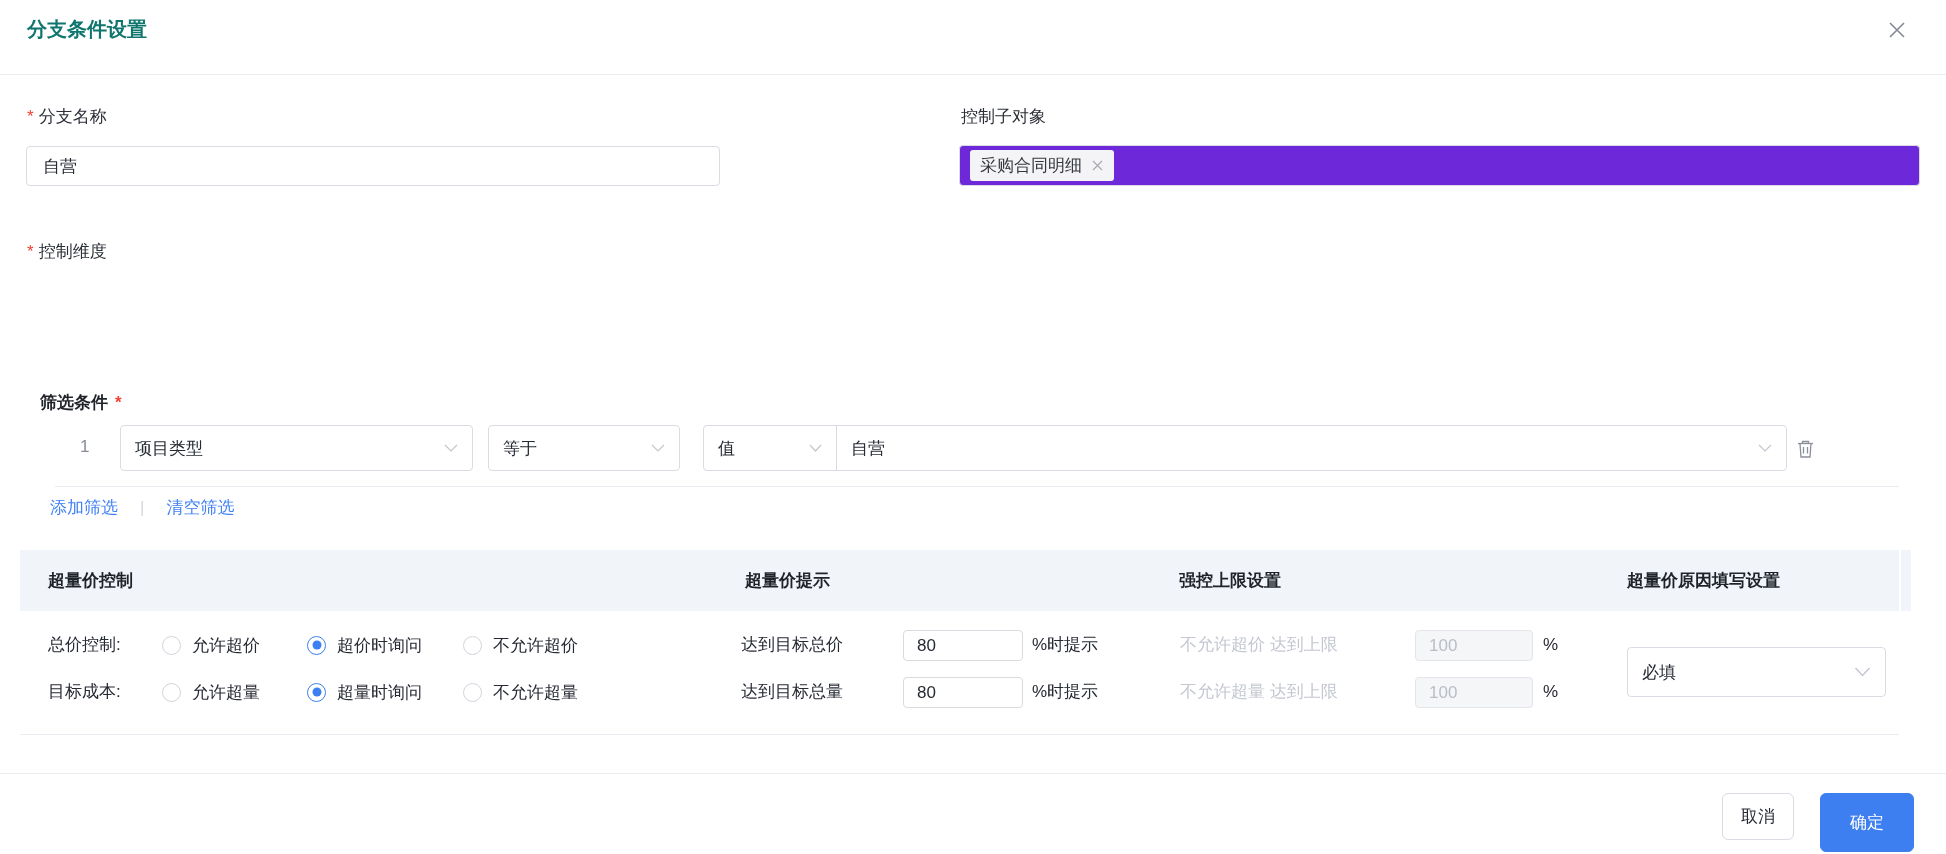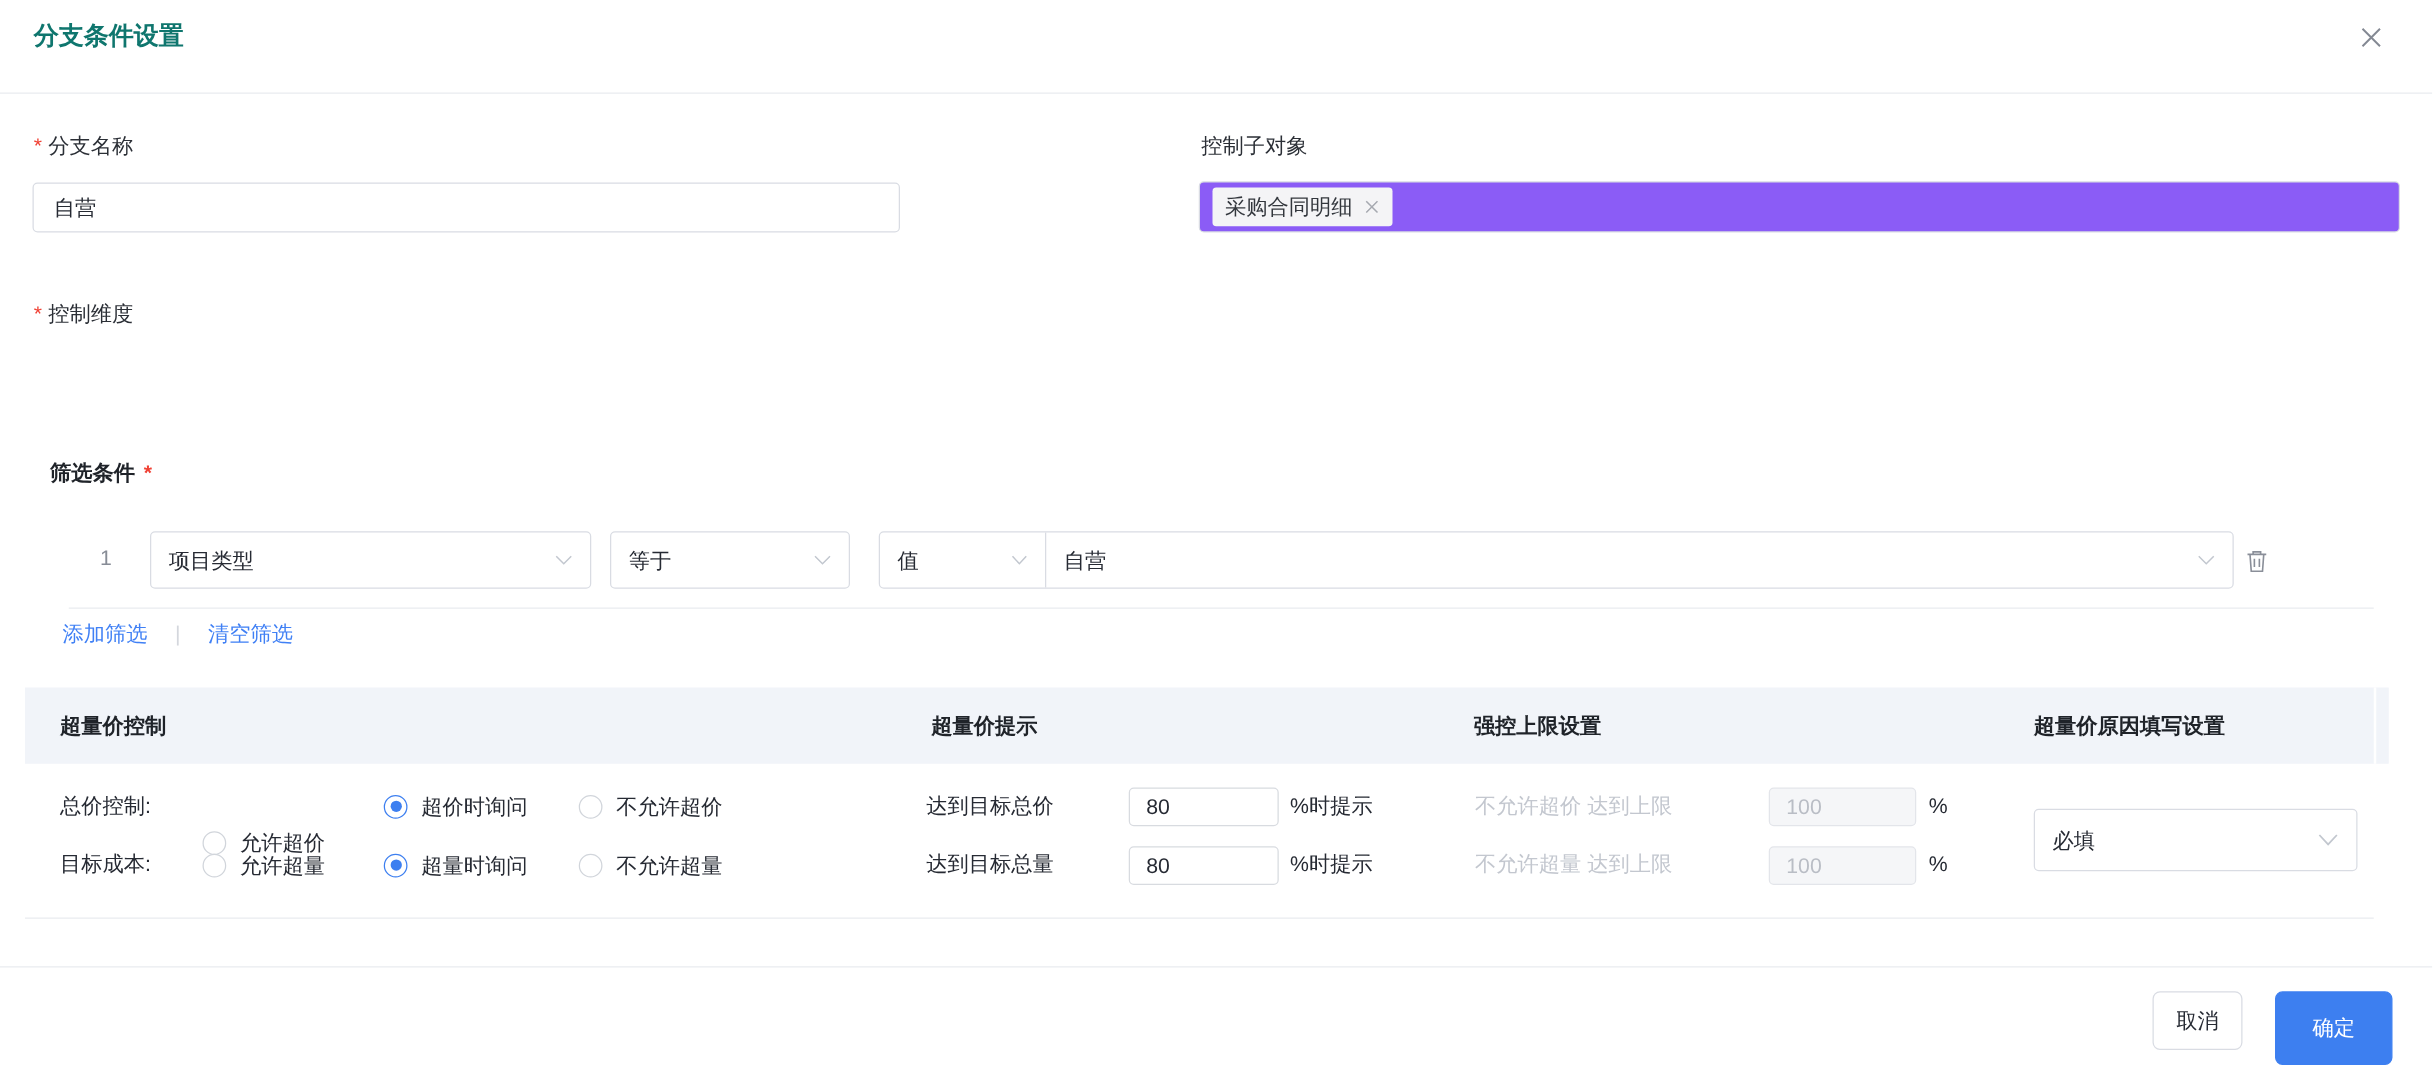--- a/index.html
+++ b/index.html
@@ -19,21 +19,21 @@
     box-sizing:border-box;border:1px solid #d9dce3;border-radius:4px;background:#fff;
     font-family:inherit;font-size:17px;color:#262a33;padding:0 16px;outline:none;
   }
   .sel{
     box-sizing:border-box;border:1px solid #d9dce3;border-radius:4px;background:#fff;
     display:flex;align-items:center;padding:0 14px;cursor:pointer;justify-content:space-between;
   }
   .sel .sel-text{color:#262a33;}
   .chev{flex:0 0 auto;display:flex;align-items:center;}
   .tagbox{
-    box-sizing:border-box;border:1px solid #d9dce3;border-radius:4px;background:#8b5cf6;
+    box-sizing:border-box;border:1px solid #d9dce3;border-radius:4px;background:#6d28d9;
     display:flex;align-items:center;padding:0 10px;
   }
   .tag{
     background:#f4f4f6;border-radius:3px;height:31px;display:inline-flex;align-items:center;
     padding:0 10px;gap:9px;color:#33373d;
   }
   .bold{font-weight:700;color:#1f2329;}
   .row-index{color:#878c96;}
   .sel-group{box-sizing:border-box;border:1px solid #d9dce3;border-radius:4px;background:#fff;display:flex;}
   .sel-group .part{display:flex;align-items:center;justify-content:space-between;padding:0 14px;box-sizing:border-box;cursor:pointer;}
@@ -93,21 +93,21 @@
           <path d="M2 2 L11 11 M11 2 L2 11" stroke="#a6a9b0" stroke-width="1.2" fill="none"></path>
         </svg>
     </span>
   </div>
 
   <div class="abs field-label" style="left:27px;top:241px;">
     <span class="req">*</span>
     <span>控制维度</span>
   </div>
 
-  <div class="abs field-label bold" style="left:40px;top:368px;">
+  <div class="abs field-label bold" style="left:40px;top:392px;">
     <span>筛选条件</span>
     <span class="req-after">*</span>
   </div>
 
   <div class="abs row-index" style="left:80px;top:437px;">1</div>
 
   <div class="abs sel" style="left:120px;top:425px;width:353px;height:46px;">
     <span class="sel-text">项目类型</span>
     <span class="chev">
       <svg width="14" height="8" viewBox="0 0 14 8">
@@ -162,21 +162,21 @@
   </div>
 
   <div class="thead" style="left:20px;top:550px;width:1891px;height:61px;"></div>
   <div class="abs" style="left:1899px;top:550px;width:2px;height:61px;background:#fff;"></div>
   <div class="th" style="left:48px;top:550px;">超量价控制</div>
   <div class="th" style="left:745px;top:550px;">超量价提示</div>
   <div class="th" style="left:1179px;top:550px;">强控上限设置</div>
   <div class="th" style="left:1627px;top:550px;">超量价原因填写设置</div>
 
   <div class="cell" style="left:48px;top:630px;">总价控制:</div>
-  <div class="radio-group" style="left:162px;top:630px;height:30px;margin-top:29px;">
+  <div class="radio-group" style="left:162px;top:630px;height:30px;">
     <span class="radio"></span>
     <span>允许超价</span>
   </div>
   <div class="radio-group" style="left:307px;top:630px;height:30px;">
     <span class="radio checked"></span>
     <span>超价时询问</span>
   </div>
   <div class="radio-group" style="left:463px;top:630px;height:30px;">
     <span class="radio"></span>
     <span>不允许超价</span>

